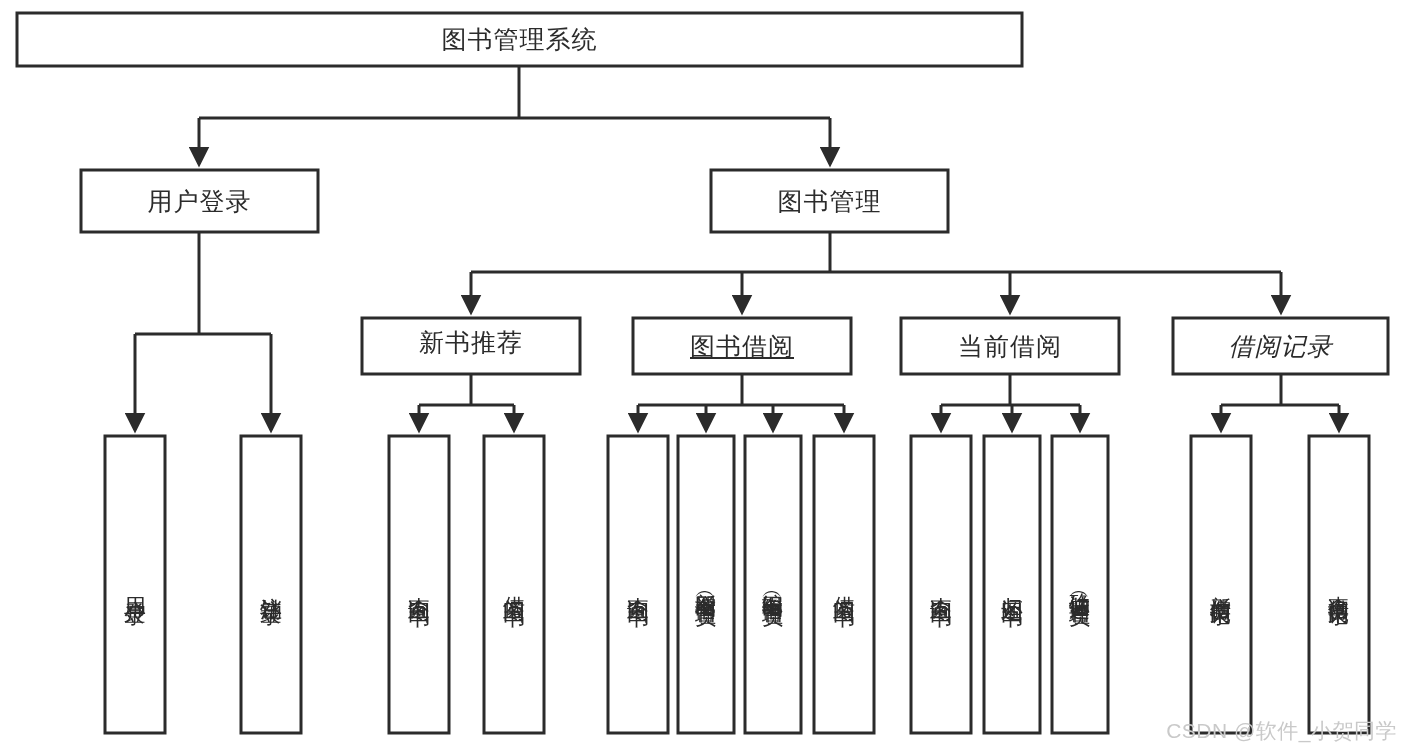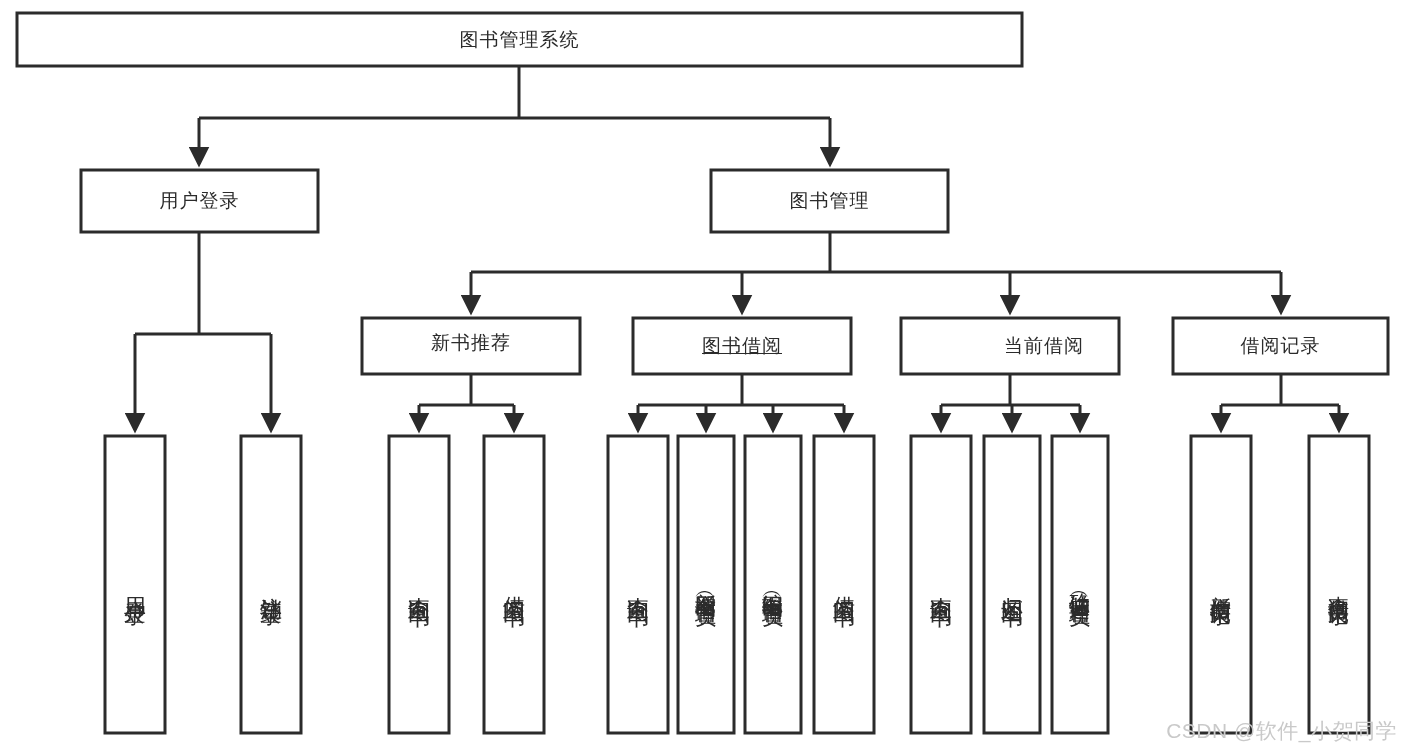--- a/index.html
+++ b/index.html
@@ -24,21 +24,21 @@
     position:absolute;
     display:flex;
     align-items:center;
     justify-content:center;
     text-align:center;
     color:#2b2b2b;
     pointer-events:none;
     white-space:nowrap;
   }
   .node-label.horiz{
-    font-size:19px;
+    font-size:25px;
     letter-spacing:1px;
   }
   .node-label.vert{
     writing-mode:vertical-rl;
     text-orientation:upright;
     font-size:22px;
     letter-spacing:3px;
     line-height:1;
   }
   .node-label.vert.small{
@@ -139,22 +139,22 @@
     </g>
   </svg>
 
   <div class="node-label horiz" style="left:17px;top:13px;width:1005px;height:53px;">图书管理系统</div>
 
   <div class="node-label horiz" style="left:81px;top:170px;width:237px;height:62px;">用户登录</div>
   <div class="node-label horiz" style="left:711px;top:170px;width:237px;height:62px;">图书管理</div>
 
   <div class="node-label horiz" style="left:362px;top:318px;width:218px;height:49px;">新书推荐</div>
   <div class="node-label horiz" style="left:633px;top:318px;width:218px;height:56px;text-decoration:underline;">图书借阅</div>
-  <div class="node-label horiz" style="left:901px;top:318px;width:218px;height:56px;padding-left:34px;">当前借阅</div>
-  <div class="node-label horiz" style="left:1173px;top:318px;width:215px;height:56px;">借阅记录</div>
+  <div class="node-label horiz" style="left:901px;top:318px;width:218px;height:56px;">当前借阅</div>
+  <div class="node-label horiz" style="left:1173px;top:318px;width:215px;height:56px;font-style:italic;">借阅记录</div>
 
   <div class="node-label vert" style="left:105px;top:436px;width:60px;height:297px;">用户登录</div>
   <div class="node-label vert" style="left:241px;top:436px;width:60px;height:297px;">注销登录</div>
   <div class="node-label vert" style="left:389px;top:436px;width:60px;height:297px;">查询图书</div>
   <div class="node-label vert" style="left:484px;top:436px;width:60px;height:297px;">借阅图书</div>
   <div class="node-label vert" style="left:608px;top:436px;width:60px;height:297px;">查询图书</div>
   <div class="node-label vert small" style="left:678px;top:436px;width:56px;height:297px;">新增图书（管理员）</div>
   <div class="node-label vert small" style="left:745px;top:436px;width:56px;height:297px;">编辑图书（管理员）</div>
   <div class="node-label vert" style="left:814px;top:436px;width:60px;height:297px;">借阅图书</div>
   <div class="node-label vert" style="left:911px;top:436px;width:60px;height:297px;">查询图书</div>

